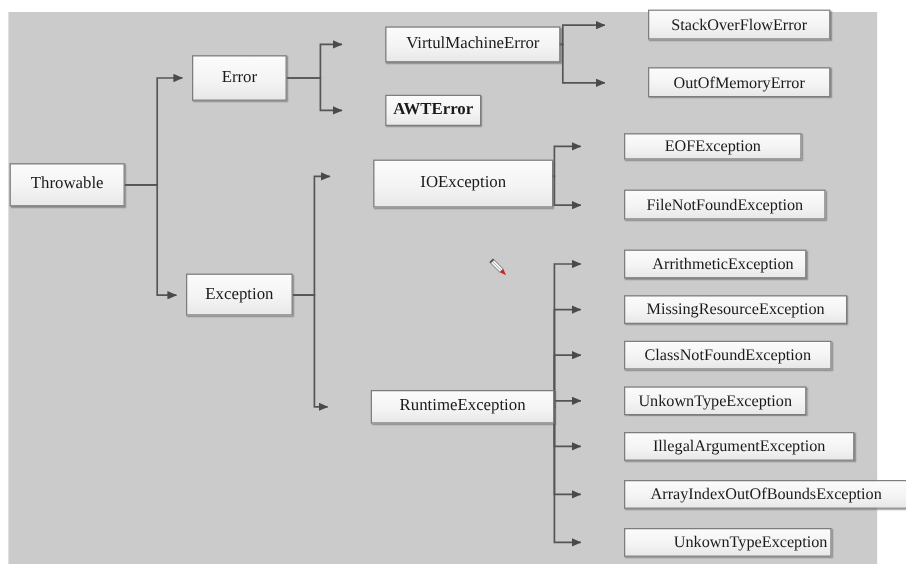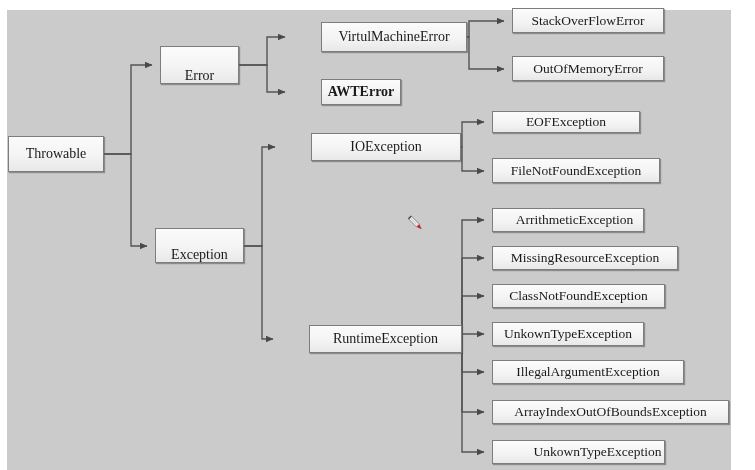--- a/index.html
+++ b/index.html
@@ -48,23 +48,23 @@
     color: #1a1a1a;
     white-space: nowrap;
     overflow: hidden;
     line-height: 1;
   }
   .node span {
     display: block;
     padding: 0 4px;
   }
   .node-root   { font-size: 14px; }
-  .node-level1 { font-size: 14px; align-items: flex-end; }
+  .node-level1 { font-size: 14px; }
   .node-level2 { font-size: 14px; margin-left: 28px; }
-  .node-leaf   { font-size: 13.5px; }
+  .node-leaf   { font-size: 13.5px; margin-left: 28px; }
 
   #pen-cursor {
     position: absolute;
     width: 22px;
     height: 22px;
     pointer-events: none;
   }
 </style>
 </head>
 <body>
@@ -109,21 +109,21 @@
       </div>
       <div class="node node-level1" style="left: 155px; top: 228px; width: 89px; height: 35px;">
         <span>Exception</span>
       </div>
       <div class="node node-level2" style="left: 293px; top: 22px; width: 146px; height: 30px;">
         <span>VirtulMachineError</span>
       </div>
       <div class="node node-level2" style="left: 293px; top: 79px; width: 80px; height: 26px; font-weight: bold;">
         <span>AWTError</span>
       </div>
-      <div class="node node-level2" style="left: 283px; top: 133px; width: 150px; height: 28px;">
+      <div class="node node-level2" style="left: 283px; top: 133px; width: 150px; height: 40px;">
         <span>IOException</span>
       </div>
       <div class="node node-level2" style="left: 281px; top: 325px; width: 153px; height: 28px;">
         <span>RuntimeException</span>
       </div>
       <div class="node node-leaf" style="left: 512px; top: 8px; width: 152px; height: 25px;">
         <span>StackOverFlowError</span>
       </div>
       <div class="node node-leaf" style="left: 512px; top: 56px; width: 152px; height: 25px;">
         <span>OutOfMemoryError</span>

